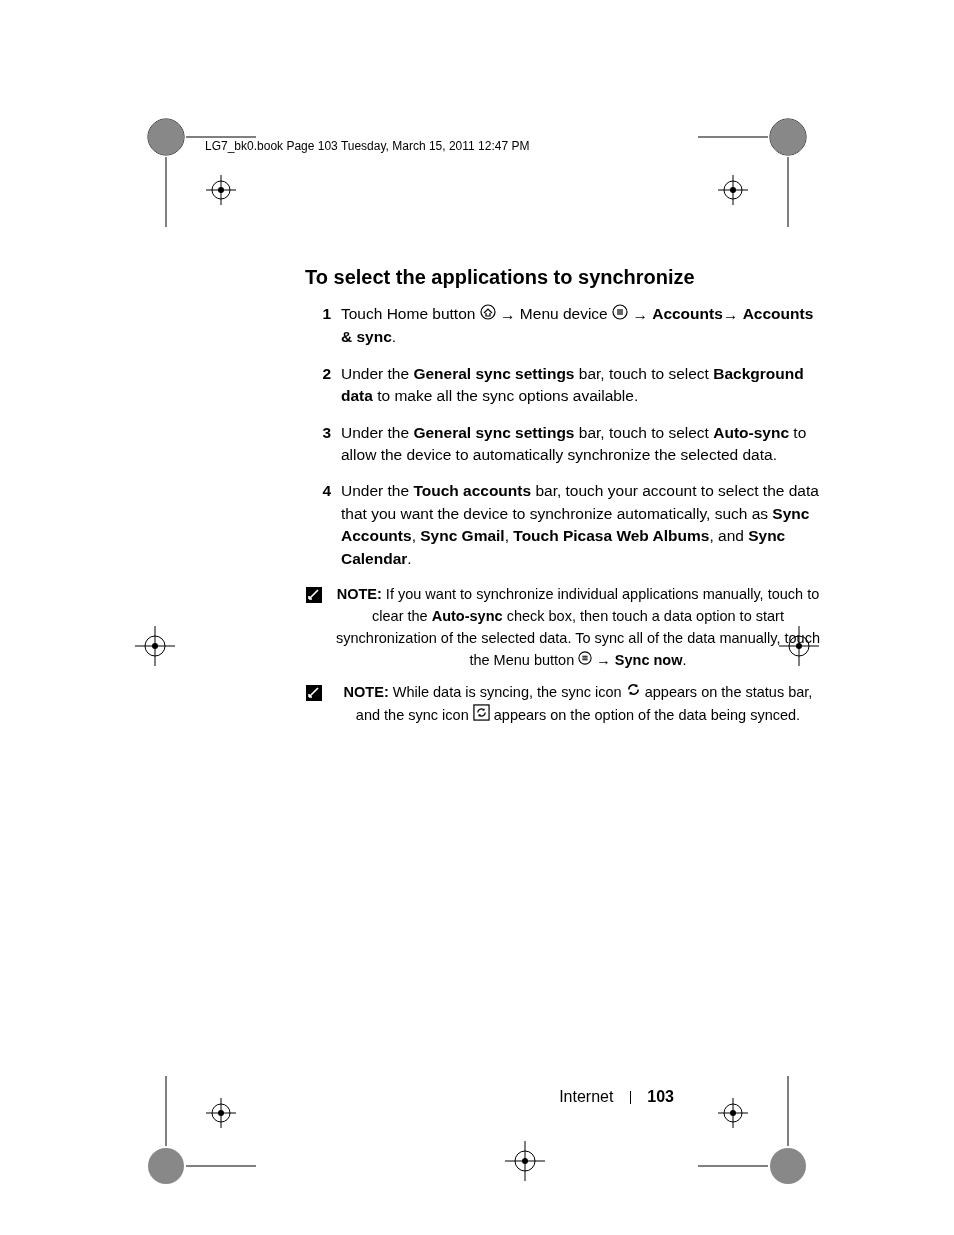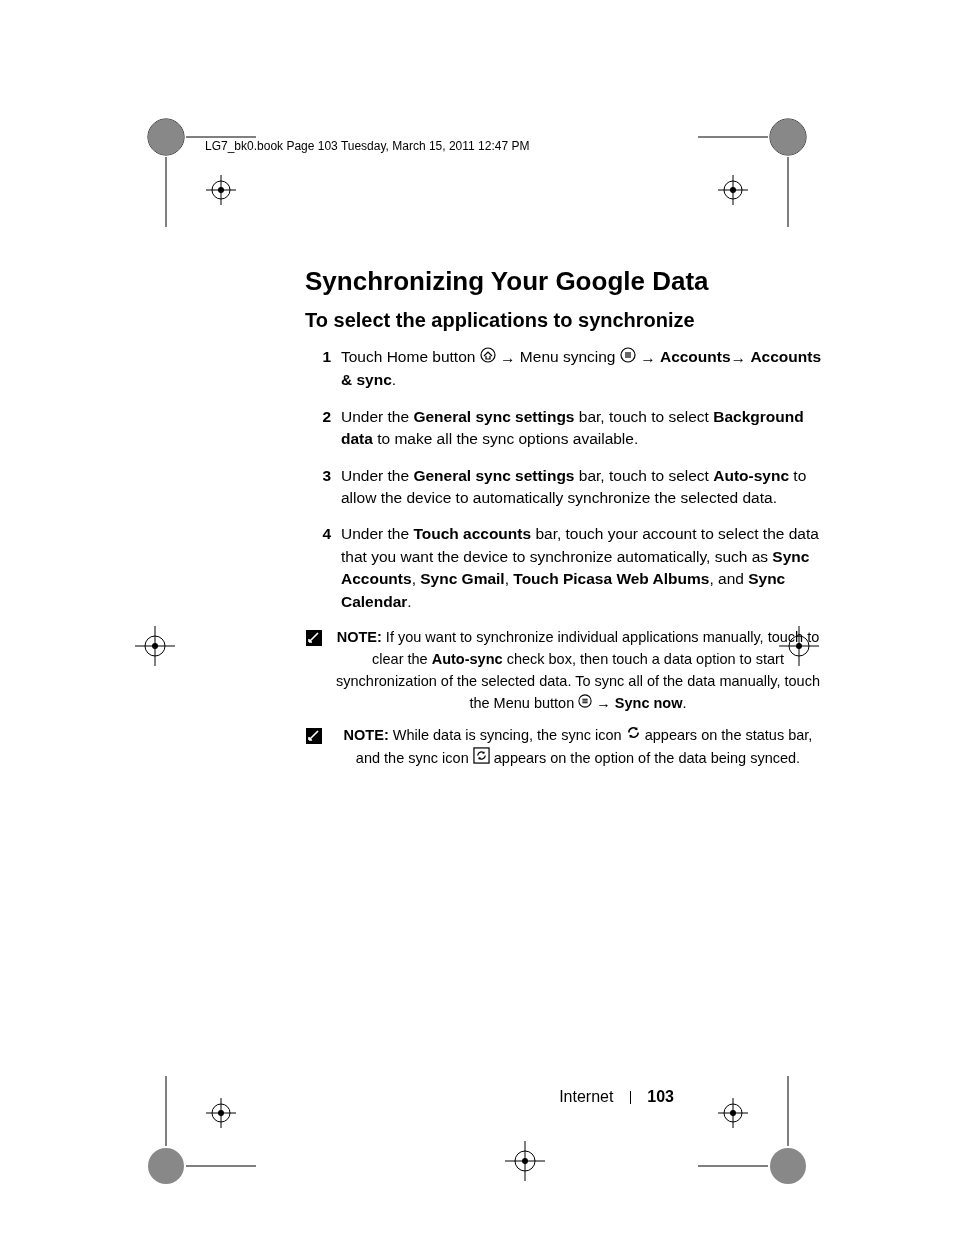--- a/index.html
+++ b/index.html
@@ -27,37 +27,36 @@
   .reg svg{display:block;}
 </style>
 </head>
 <body>
 
 <div class="sheet">
 
   <div class="headerline">LG7_bk0.book  Page 103  Tuesday, March 15, 2011  12:47 PM</div>
 
   <div class="content">
-    <h1>Synchronizing Your Google Data</h1>
     <p class="subhead">To select the applications to synchronize</p>
 
     <ol class="steps">
 
       <li>
         <span class="num">1</span>
         <span>
           <span>Touch Home button </span>
           <span class="icon">
             <svg width="16" height="16" viewBox="0 0 16 16">
                 <circle cx="8" cy="8" r="7" fill="none" stroke="#000" stroke-width="1.2"></circle>
                 <path d="M4 9 L8 5 L12 9 M6 9 V12 H10 V9" fill="none" stroke="#000" stroke-width="1.2"></path>
               </svg>
           </span>
           <span class="icon">→</span>
-          <span> Menu syncing </span>
+          <span> Menu device </span>
           <span class="icon">
             <svg width="16" height="16" viewBox="0 0 16 16">
                 <circle cx="8" cy="8" r="7" fill="none" stroke="#000" stroke-width="1.2"></circle>
                 <line x1="5" y1="6" x2="11" y2="6" stroke="#000" stroke-width="1.2"></line>
                 <line x1="5" y1="8" x2="11" y2="8" stroke="#000" stroke-width="1.2"></line>
                 <line x1="5" y1="10" x2="11" y2="10" stroke="#000" stroke-width="1.2"></line>
               </svg>
           </span>
           <span class="icon">→</span>
           <span> </span><b>Accounts</b><span class="icon">→</span><span> </span>

